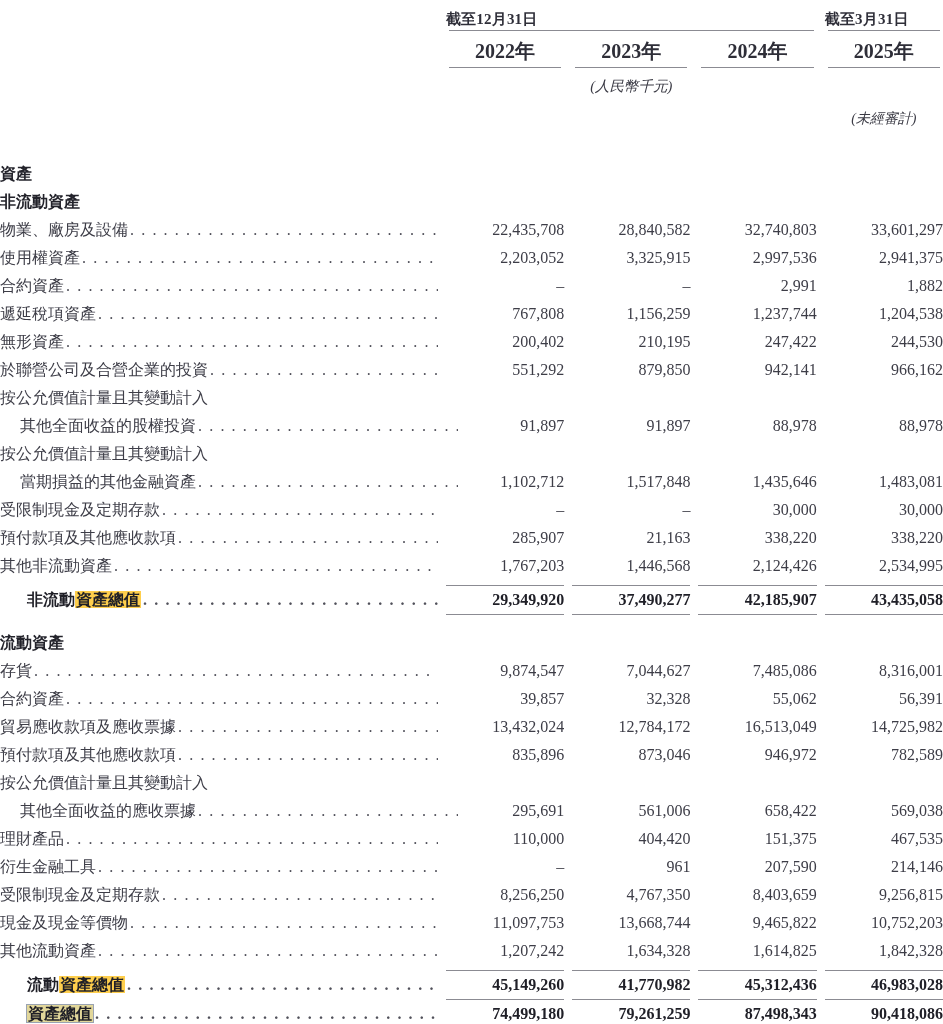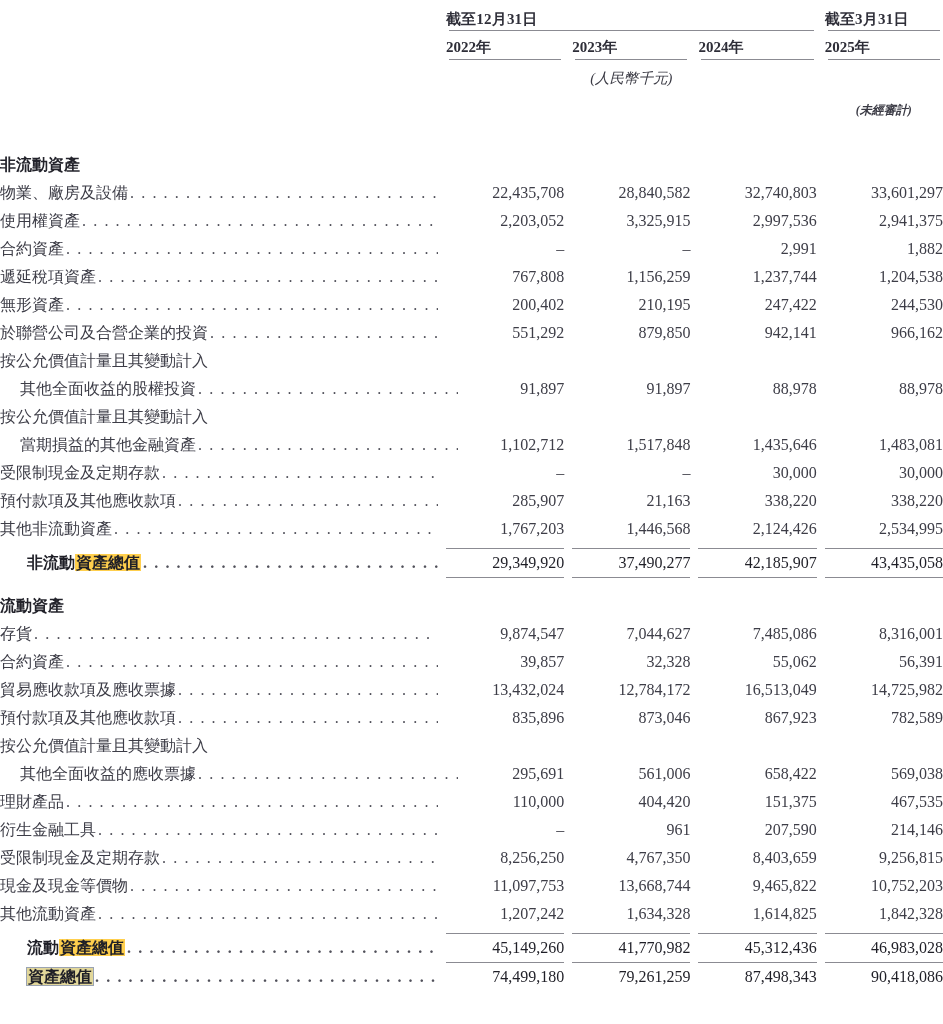--- a/index.html
+++ b/index.html
@@ -46,41 +46,40 @@
     height: 0;
     padding: 0;
   }
   .rule-span > span {
     display: block;
     height: 1px;
     background: #8b8b92;
     margin: 0 3px;
   }
   .hdr-year {
-    text-align: left;
+    text-align: center;
     font-weight: bold;
-    font-size: 15px;
+    font-size: 20px;
     padding: 7px 0 2px 0;
     color: #2e2e38;
   }
 
   .currency-row td {
     text-align: center;
     font-style: italic;
     font-size: 14.5px;
     padding: 9px 0 0 0;
     color: #3a3a44;
   }
   .unaudited-row td {
     text-align: center;
     font-style: italic;
-    font-size: 12px;
+    font-size: 14px;
     padding: 14px 0 0 0;
     color: #3a3a44;
-    font-weight: bold;
   }
 
   
   tr.spacer-lg td { height: 30px; }
   tr.spacer-sm td { height: 12px; }
 
   td.label {
     padding: 1px 0 1px 0;
     white-space: nowrap;
     font-size: 16px;
@@ -120,21 +119,21 @@
 
   td.num {
     text-align: right;
     white-space: nowrap;
     font-size: 16px;
     line-height: 26px;
     font-variant-numeric: lining-nums;
     color: #3d3d47;
     padding: 1px 0;
   }
-  td.num.bold { font-weight: normal; color: #1f1f27; }
+  td.num.bold { font-weight: bold; color: #1f1f27; }
 
   
   tr.rule-row td.rl > span {
     display: block;
     height: 1px;
     background: #8b8b92;
   }
   tr.rule-row td { padding: 0; height: 1px; }
   tr.rule-row.pre td { padding-top: 5px; }
 
@@ -228,20 +227,23 @@
           <td></td>
         <td>(未經審計)</td>
       </tr>
     </thead>
 
     <tbody>
       <tr class="spacer-lg">
           <td colspan="9"></td>
         </tr>
 
+      <tr>
+        <td class="label section" colspan="9">資產</td>
+      </tr>
 
       <tr>
         <td class="label section" colspan="9">非流動資產</td>
       </tr>
 
       </tbody>
       <tbody id="rows-nca">
         <tr>
           <td class="label">
             <span class="lbl-wrap">
@@ -571,21 +573,21 @@
             <span class="lbl-wrap">
               <span class="lbl-text">預付款項及其他應收款項</span>
               <span class="lbl-lead">. . . . . . . . . . . . . . . . . . . . . . . . . . . . . . . . . . . . . . . . . . . . . . .</span>
             </span>
           </td>
           <td></td>
           <td class="num">835,896</td>
           <td></td>
           <td class="num">873,046</td>
           <td></td>
-          <td class="num">867,923</td>
+          <td class="num">946,972</td>
           <td></td>
           <td class="num">782,589</td>
         </tr>
         <tr>
           <td class="label">
             <span class="lbl-wrap">
               <span class="lbl-text">按公允價值計量且其變動計入</span>
             </span>
           </td>
           <td></td>

